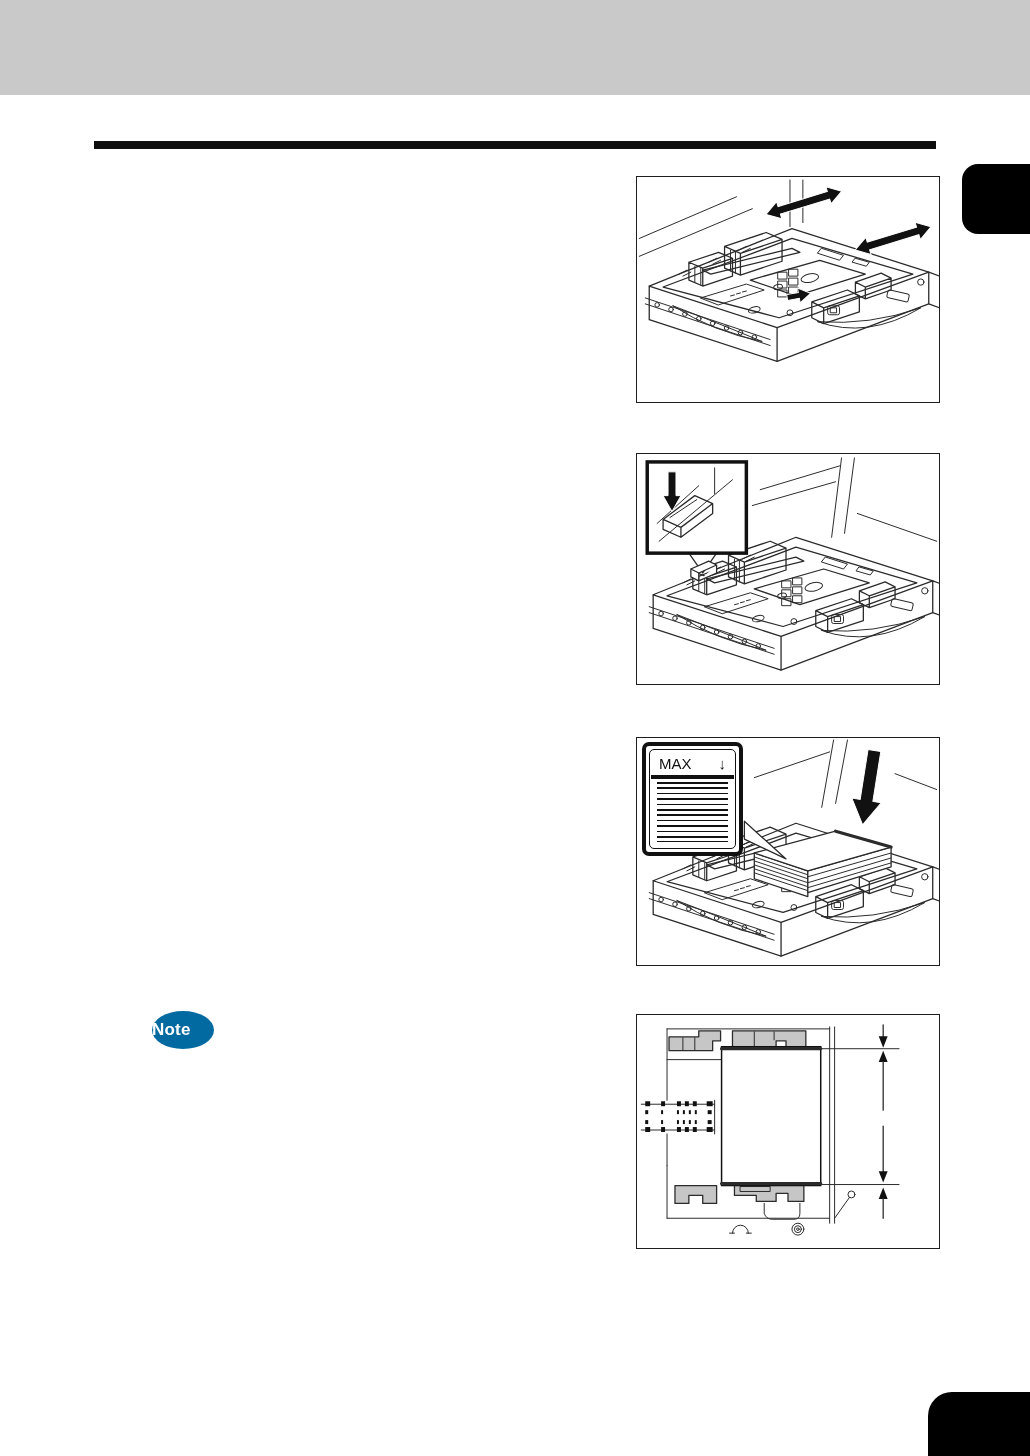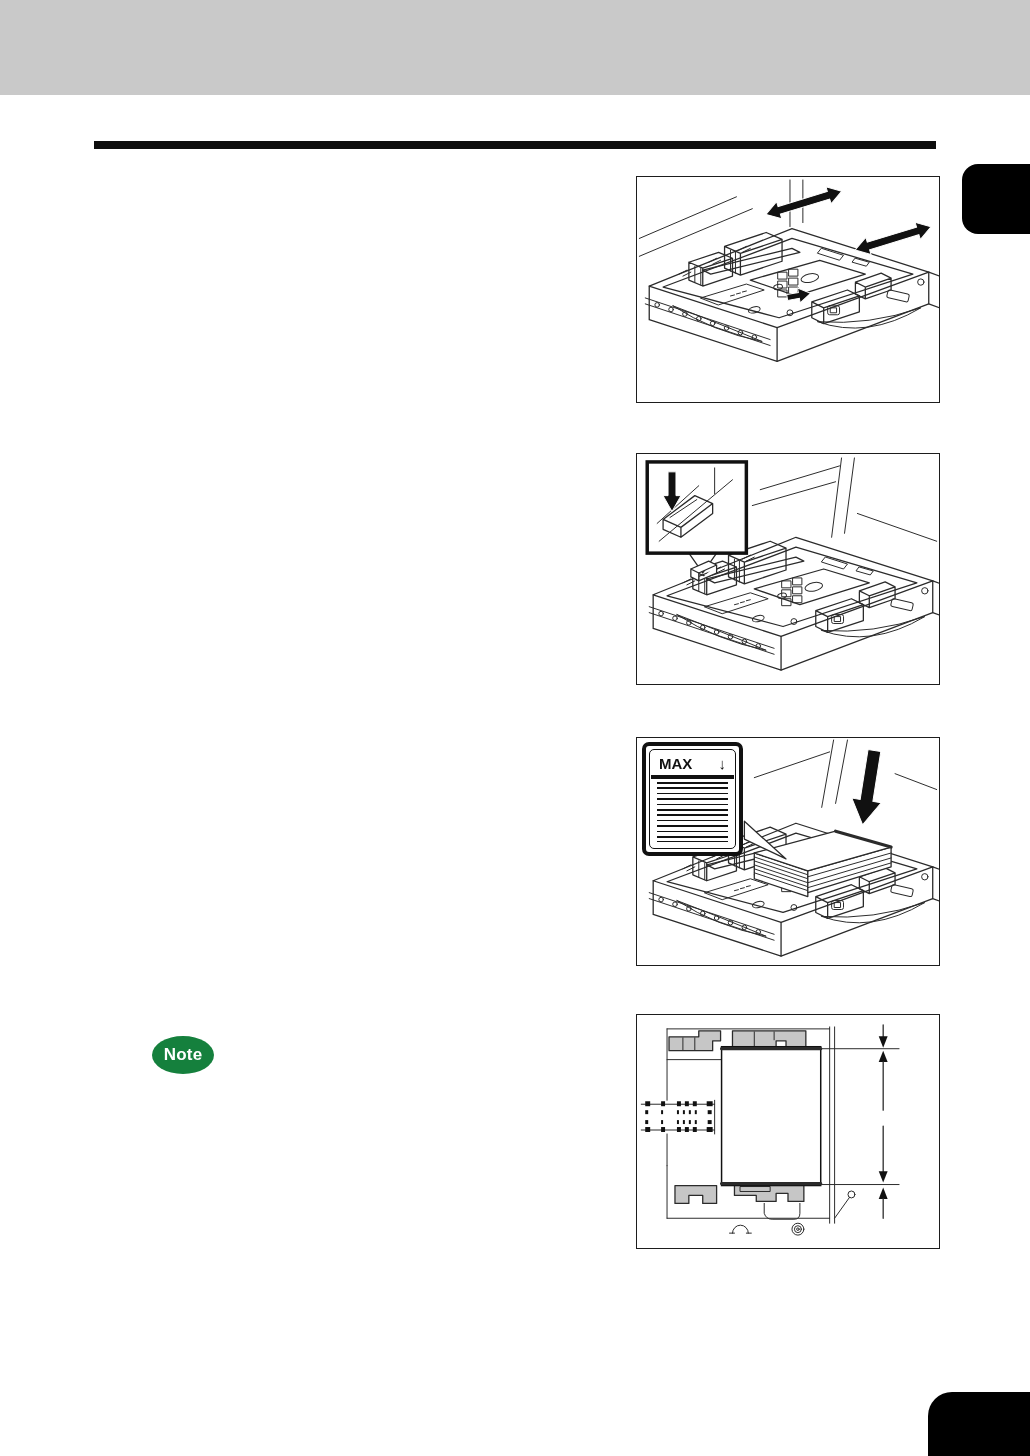--- a/index.html
+++ b/index.html
@@ -34,31 +34,31 @@
   svg .ln{stroke:#2b2b2b;stroke-width:1.3;fill:none;stroke-linejoin:round;stroke-linecap:round;}
   svg .thin{stroke-width:1;}
   svg .heavy{stroke-width:3.2;}
   svg .wfill{fill:#fff;}
   svg .blk{fill:#111;stroke:#fff;stroke-width:1;}
   svg .blk2{fill:#111;stroke:none;}
   svg .gray{fill:#c6c6c6;stroke:#2b2b2b;stroke-width:1.3;stroke-linejoin:round;}
   svg .tick{fill:#111;stroke:none;}
 
   
-  #note-badge{left:152px;top:1036px;width:62px;height:38px;background:#15803d;
-              border-radius:50%;display:flex;align-items:center;justify-content:center;}
+  #note-badge{left:152px;top:1011px;width:62px;height:38px;background:#0369a1;
+              border-radius:50%;display:flex;align-items:center;}
   #note-badge span{color:#fff;font-weight:bold;font-size:17px;letter-spacing:.2px;}
 
   
   #max-inset{left:5px;top:4px;width:101px;height:114px;background:#fff;
              border:4px solid #111;border-radius:7px;box-sizing:border-box;}
   #max-inset .card{margin:3px;height:calc(100% - 6px);box-sizing:border-box;
                    border:1.6px solid #111;border-radius:5px;display:flex;flex-direction:column;}
   #max-inset .hd{height:23px;display:flex;align-items:center;justify-content:space-between;
-                 padding:2px 9px 0 9px;font-weight:bold;font-size:15px;color:#111;}
+                 padding:2px 9px 0 9px;font-weight:normal;font-size:15px;color:#111;}
   #max-inset .divider{height:3.5px;background:#111;margin:0 1px;}
   #max-inset .lines{flex:1;margin:3px 7px 6px 7px;
      background:repeating-linear-gradient(180deg,#111 0 1.6px,transparent 1.6px 5.4px);}
 </style>
 </head>
 <body>
 
 <svg width="0" height="0" style="position:absolute" aria-hidden="true">
   <defs>
     <g id="trayShape">

